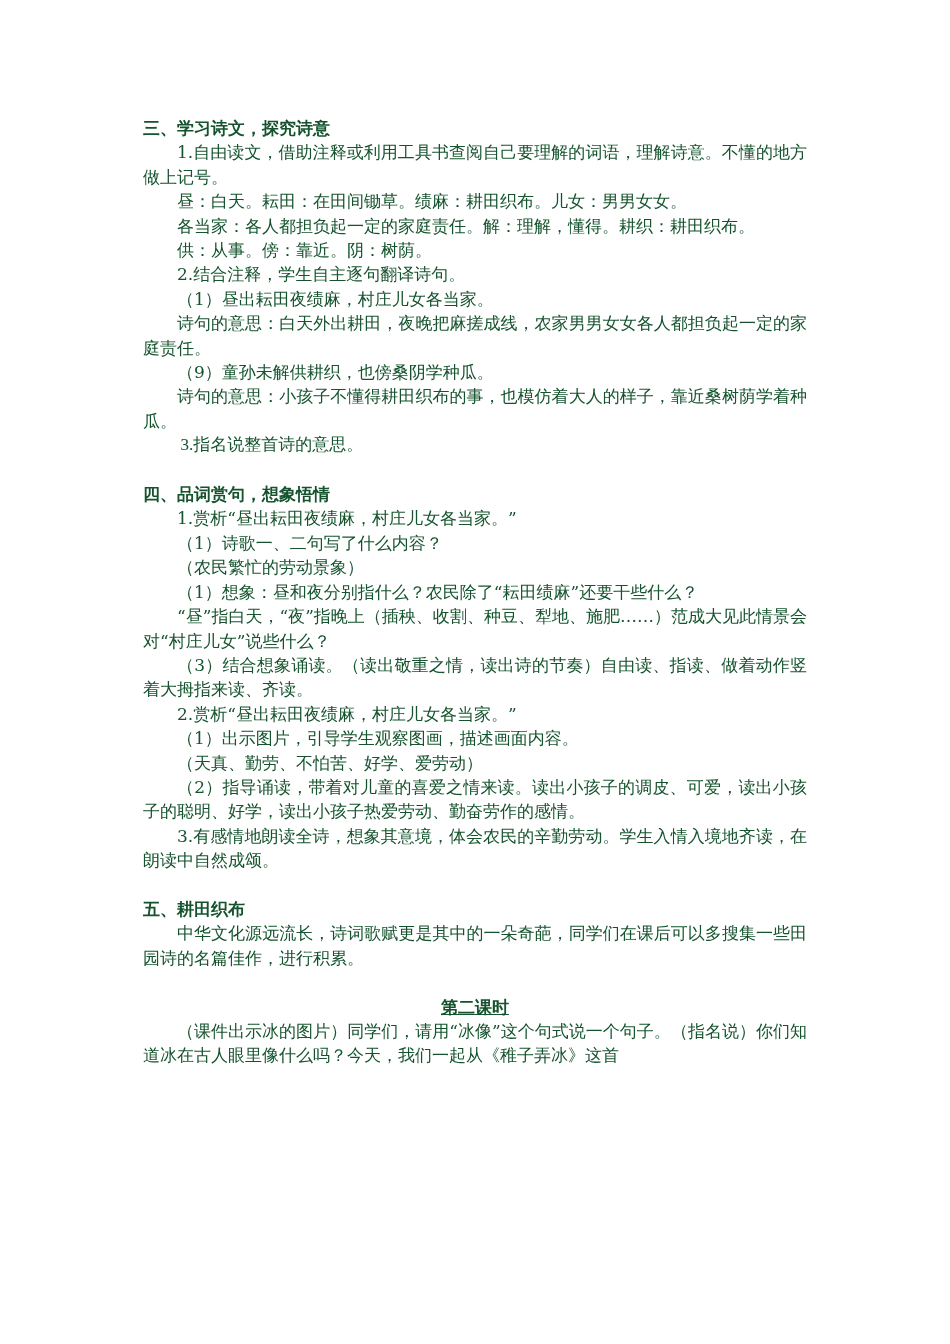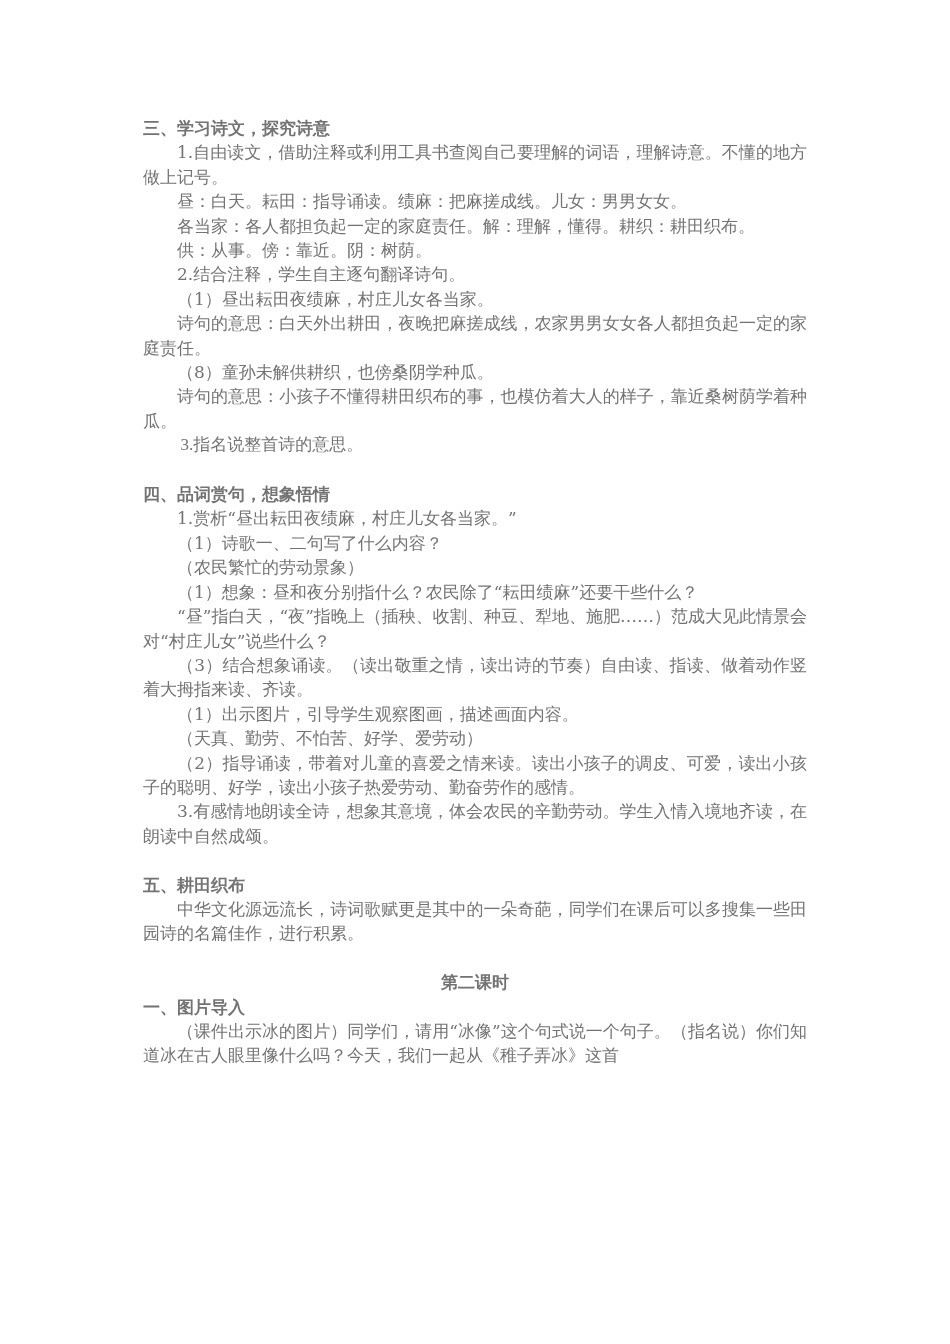--- a/index.html
+++ b/index.html
@@ -1,62 +1,62 @@
 <!DOCTYPE html>
 <html><head>
 <meta charset="utf-8">
 <style>
   html, body { margin: 0; padding: 0; background: #ffffff; }
   body { width: 950px; height: 1344px; position: relative; overflow: hidden; }
   .page {
     position: absolute; left: 143px; top: 116px; width: 664px;
     font-family: "DejaVu Serif", "Liberation Serif", serif;
-    font-size: 17px; line-height: 24.4px; color: #737373;
+    font-size: 17px; line-height: 24.4px; color: #14532d;
   }
   .h { font-family: "DejaVu Sans", "Liberation Sans", sans-serif; font-weight: bold; font-size: 17px; }
   .p { text-indent: 2em; text-align: justify; }
   .p1 { text-indent: 2.2em; font-family: Liberation Serif, serif; }
   .gap { height: 24.4px; }
-  .center { text-align: center; }
+  .center { text-align: center; text-decoration: underline; }
 </style>
 </head>
 <body>
 
 <div class="page">
 
   <div class="h">三、学习诗文，探究诗意</div>
   <div class="p">1.自由读文，借助注释或利用工具书查阅自己要理解的词语，理解诗意。不懂的地方做上记号。</div>
-  <div class="p">昼：白天。耘田：指导诵读。绩麻：把麻搓成线。儿女：男男女女。</div>
+  <div class="p">昼：白天。耘田：在田间锄草。绩麻：耕田织布。儿女：男男女女。</div>
   <div class="p">各当家：各人都担负起一定的家庭责任。解：理解，懂得。耕织：耕田织布。</div>
   <div class="p">供：从事。傍：靠近。阴：树荫。</div>
   <div class="p">2.结合注释，学生自主逐句翻译诗句。</div>
   <div class="p">（1）昼出耘田夜绩麻，村庄儿女各当家。</div>
   <div class="p">诗句的意思：白天外出耕田，夜晚把麻搓成线，农家男男女女各人都担负起一定的家庭责任。</div>
-  <div class="p">（8）童孙未解供耕织，也傍桑阴学种瓜。</div>
+  <div class="p">（9）童孙未解供耕织，也傍桑阴学种瓜。</div>
   <div class="p">诗句的意思：小孩子不懂得耕田织布的事，也模仿着大人的样子，靠近桑树荫学着种瓜。</div>
   <div class="p p1">3.指名说整首诗的意思。</div>
 
   <div class="gap"></div>
 
   <div class="h">四、品词赏句，想象悟情</div>
   <div class="p">1.赏析“昼出耘田夜绩麻，村庄儿女各当家。”</div>
   <div class="p">（1）诗歌一、二句写了什么内容？</div>
   <div class="p">（农民繁忙的劳动景象）</div>
   <div class="p">（1）想象：昼和夜分别指什么？农民除了“耘田绩麻”还要干些什么？</div>
   <div class="p">“昼”指白天，“夜”指晚上（插秧、收割、种豆、犁地、施肥……）范成大见此情景会对“村庄儿女”说些什么？</div>
   <div class="p">（3）结合想象诵读。（读出敬重之情，读出诗的节奏）自由读、指读、做着动作竖着大拇指来读、齐读。</div>
+  <div class="p">2.赏析“昼出耘田夜绩麻，村庄儿女各当家。”</div>
   <div class="p">（1）出示图片，引导学生观察图画，描述画面内容。</div>
   <div class="p">（天真、勤劳、不怕苦、好学、爱劳动）</div>
   <div class="p">（2）指导诵读，带着对儿童的喜爱之情来读。读出小孩子的调皮、可爱，读出小孩子的聪明、好学，读出小孩子热爱劳动、勤奋劳作的感情。</div>
   <div class="p">3.有感情地朗读全诗，想象其意境，体会农民的辛勤劳动。学生入情入境地齐读，在朗读中自然成颂。</div>
 
   <div class="gap"></div>
 
   <div class="h">五、耕田织布</div>
   <div class="p">中华文化源远流长，诗词歌赋更是其中的一朵奇葩，同学们在课后可以多搜集一些田园诗的名篇佳作，进行积累。</div>
 
   <div class="gap"></div>
 
   <div class="h center">第二课时</div>
-  <div class="h">一、图片导入</div>
   <div class="p">（课件出示冰的图片）同学们，请用“冰像”这个句式说一个句子。（指名说）你们知道冰在古人眼里像什么吗？今天，我们一起从《稚子弄冰》这首</div>
 
 </div>
 
 </body></html>

